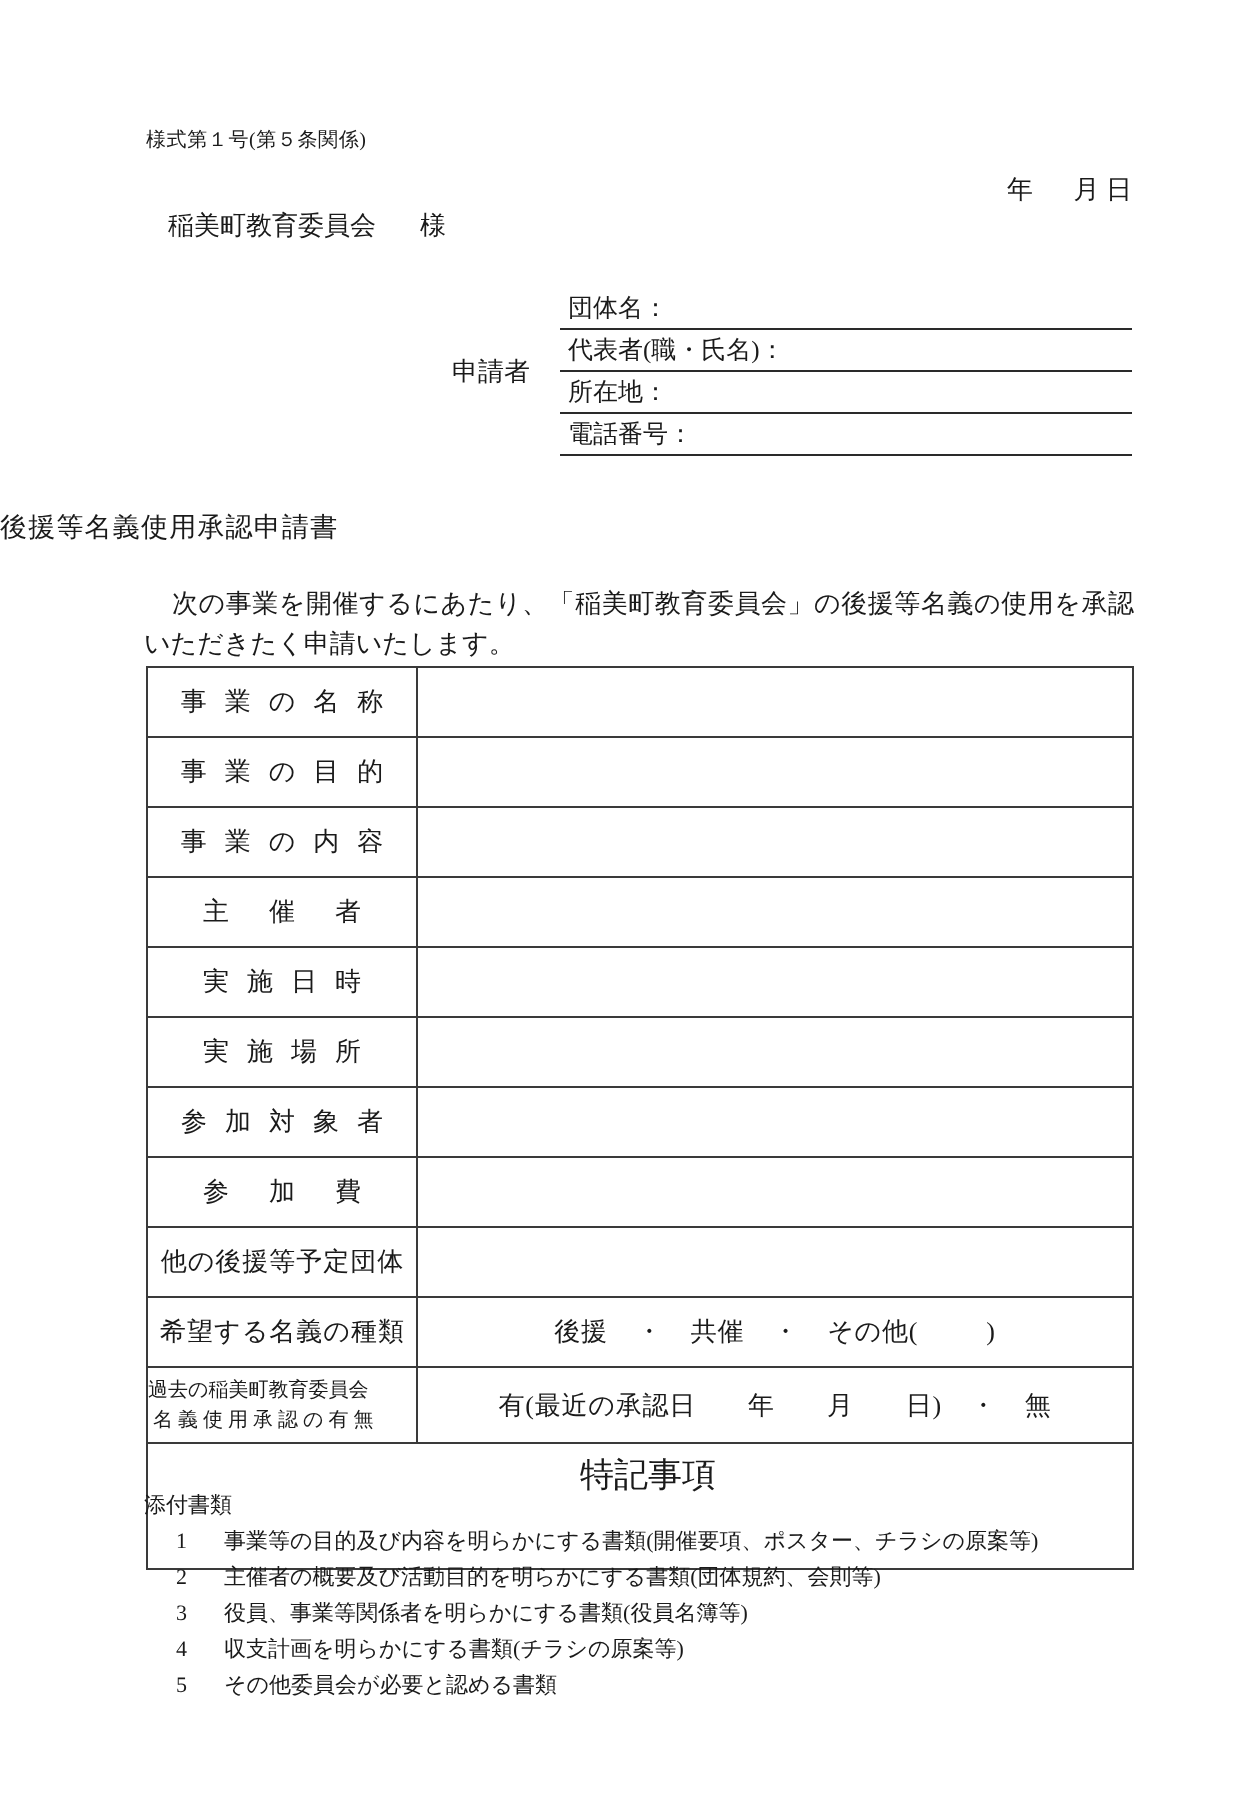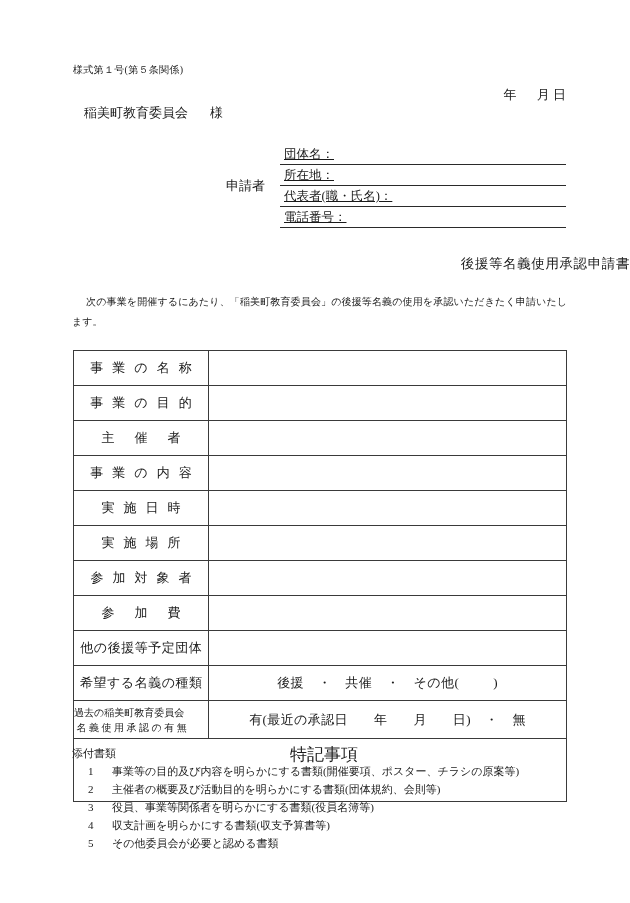--- a/index.html
+++ b/index.html
@@ -69,49 +69,48 @@
     flex: 1 1 auto;
   }
   .applicant-row {
     border-bottom: 1px solid #2a2a2a;
     height: 21px;
     line-height: 21px;
     font-size: 12.5px;
     padding-left: 4px;
     box-sizing: border-box;
     white-space: nowrap;
-    text-decoration: underline;
   }
 
   
   .doc-title {
     position: absolute;
     left: 0;
     right: 0;
     top: 255px;
-    text-align: right;
+    text-align: left;
     font-size: 13.5px;
     letter-spacing: 0.6px;
   }
   .lead {
     position: absolute;
     left: 72px;
     top: 292px;
     width: 495px;
-    font-size: 10px;
+    font-size: 13px;
     line-height: 20px;
     text-indent: 14px;
     text-align: justify;
   }
 
   
   .form-table {
     position: absolute;
     left: 73px;
-    top: 350px;
+    top: 333px;
     width: 493px;
     border-collapse: collapse;
     table-layout: fixed;
   }
   .form-table td {
     border: 1px solid #3a3a3a;
     padding: 0;
     vertical-align: middle;
   }
   .form-table col.c-label { width: 135px; }
@@ -212,22 +211,22 @@
   </div>
 
   <div class="addressee">
     <span>稲美町教育委員会</span><span class="sama">様</span>
   </div>
 
   <div class="applicant">
     <div class="applicant-label">申請者</div>
     <div class="applicant-fields">
       <div class="applicant-row">団体名：</div>
+      <div class="applicant-row">代表者(職・氏名)：</div>
       <div class="applicant-row">所在地：</div>
-      <div class="applicant-row">代表者(職・氏名)：</div>
       <div class="applicant-row">電話番号：</div>
     </div>
   </div>
 
   <div class="doc-title">後援等名義使用承認申請書</div>
 
   <div class="lead">次の事業を開催するにあたり、「稲美町教育委員会」の後援等名義の使用を承認いただきたく申請いたします。</div>
 
   <table class="form-table">
     <colgroup>
@@ -237,25 +236,25 @@
     <tbody>
       <tr>
         <td class="label-cell"><span class="sp">事業の名称</span></td>
         <td class="value-cell"></td>
       </tr>
       <tr>
         <td class="label-cell"><span class="sp">事業の目的</span></td>
         <td class="value-cell"></td>
       </tr>
       <tr>
+        <td class="label-cell"><span class="sp">事業の内容</span></td>
+        <td class="value-cell"></td>
+      </tr>
+      <tr>
         <td class="label-cell"><span class="sp wide">主催者</span></td>
-        <td class="value-cell"></td>
-      </tr>
-      <tr>
-        <td class="label-cell"><span class="sp">事業の内容</span></td>
         <td class="value-cell"></td>
       </tr>
       <tr>
         <td class="label-cell"><span class="sp">実施日時</span></td>
         <td class="value-cell"></td>
       </tr>
       <tr>
         <td class="label-cell"><span class="sp">実施場所</span></td>
         <td class="value-cell"></td>
       </tr>
@@ -306,21 +305,21 @@
       <li class="attachment-item">
         <span class="num">2</span>
         <span class="txt">主催者の概要及び活動目的を明らかにする書類(団体規約、会則等)</span>
       </li>
       <li class="attachment-item">
         <span class="num">3</span>
         <span class="txt">役員、事業等関係者を明らかにする書類(役員名簿等)</span>
       </li>
       <li class="attachment-item">
         <span class="num">4</span>
-        <span class="txt">収支計画を明らかにする書類(収支予算書等)</span>
+        <span class="txt">収支計画を明らかにする書類(チラシの原案等)</span>
       </li>
       <li class="attachment-item">
         <span class="num">5</span>
         <span class="txt">その他委員会が必要と認める書類</span>
       </li>
     </ul>
   </div>
 
 </div>
 

